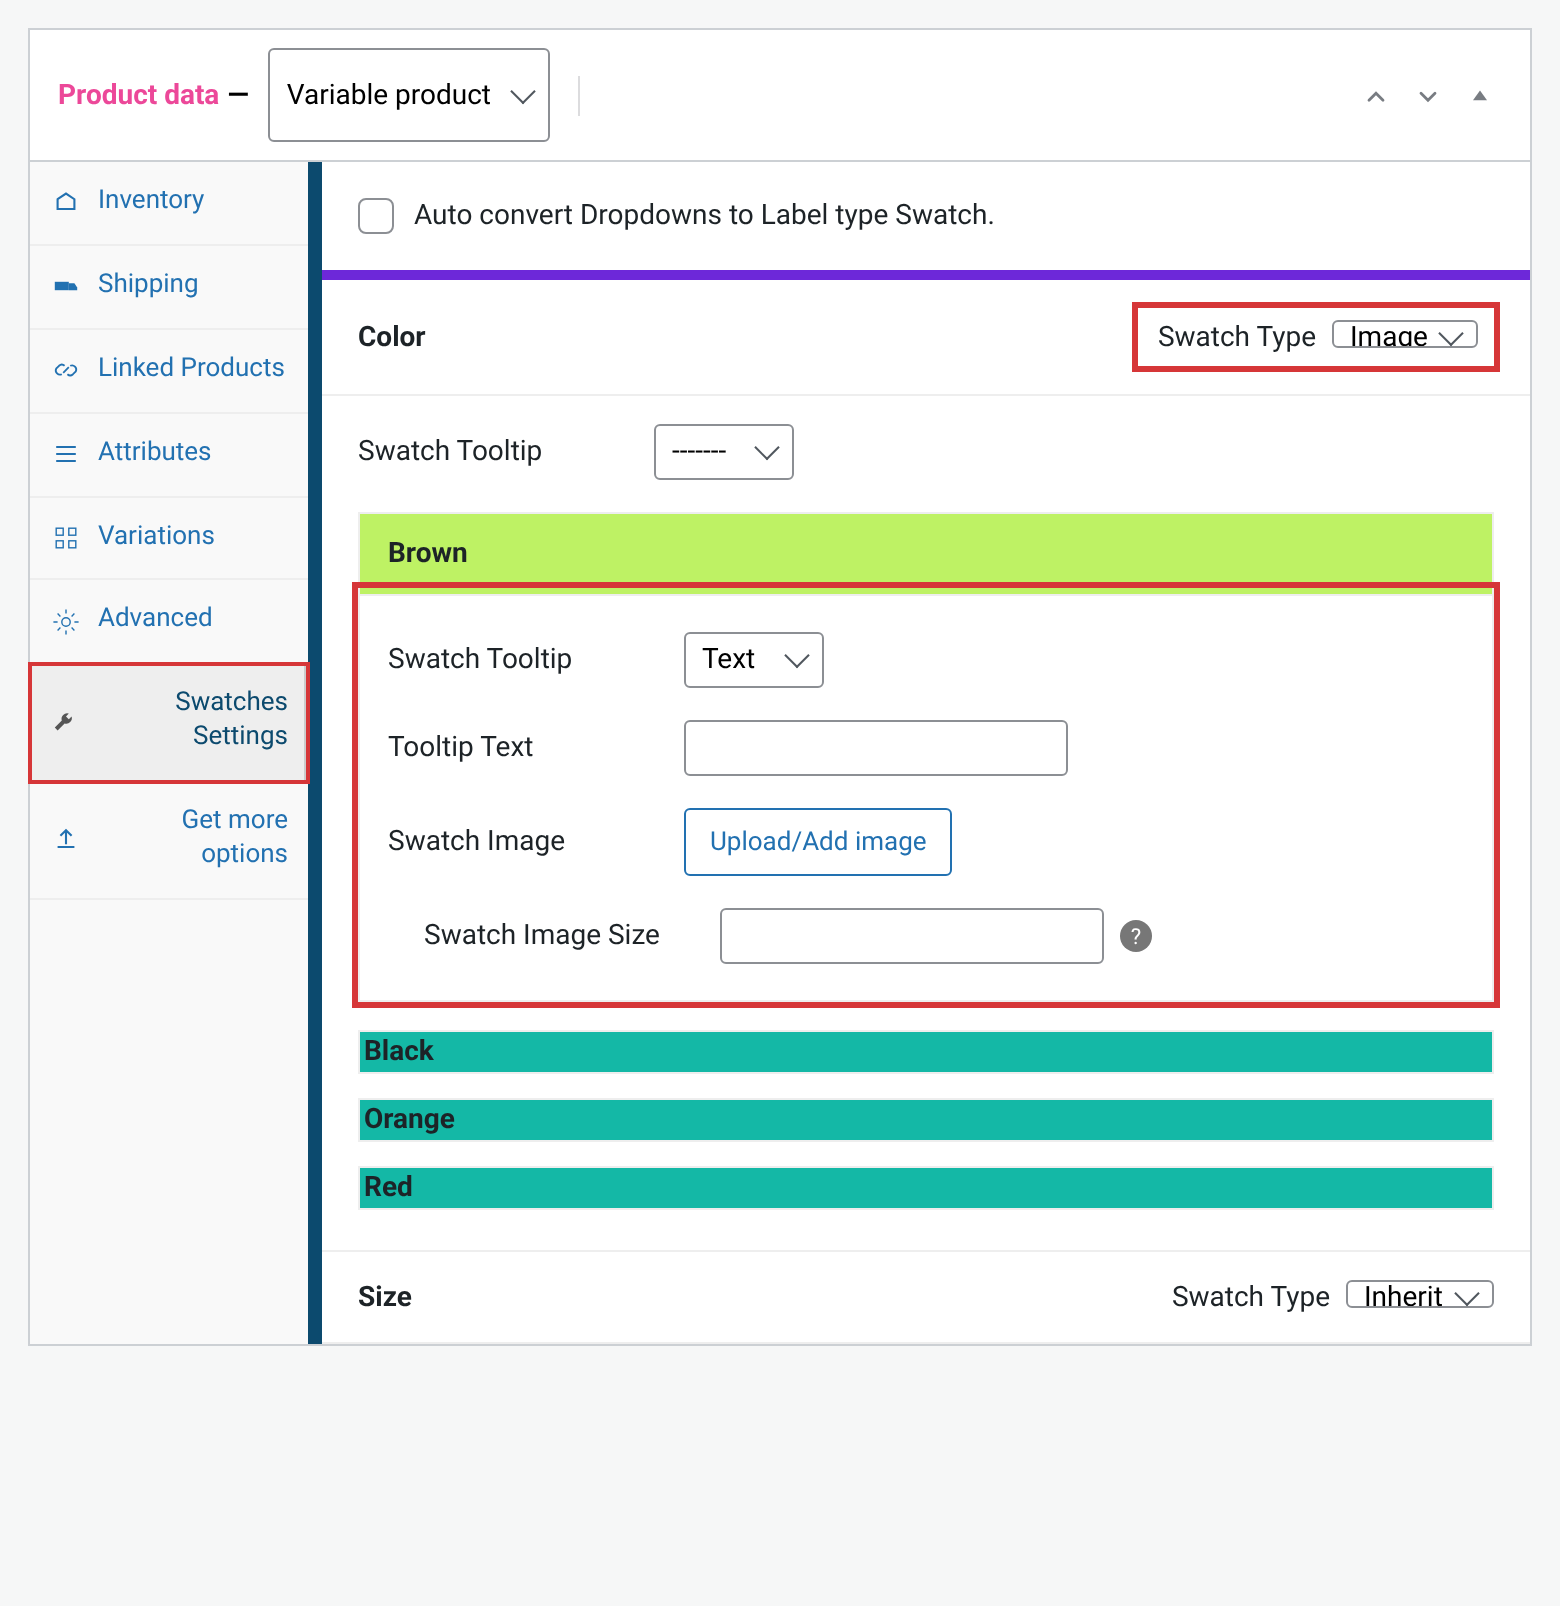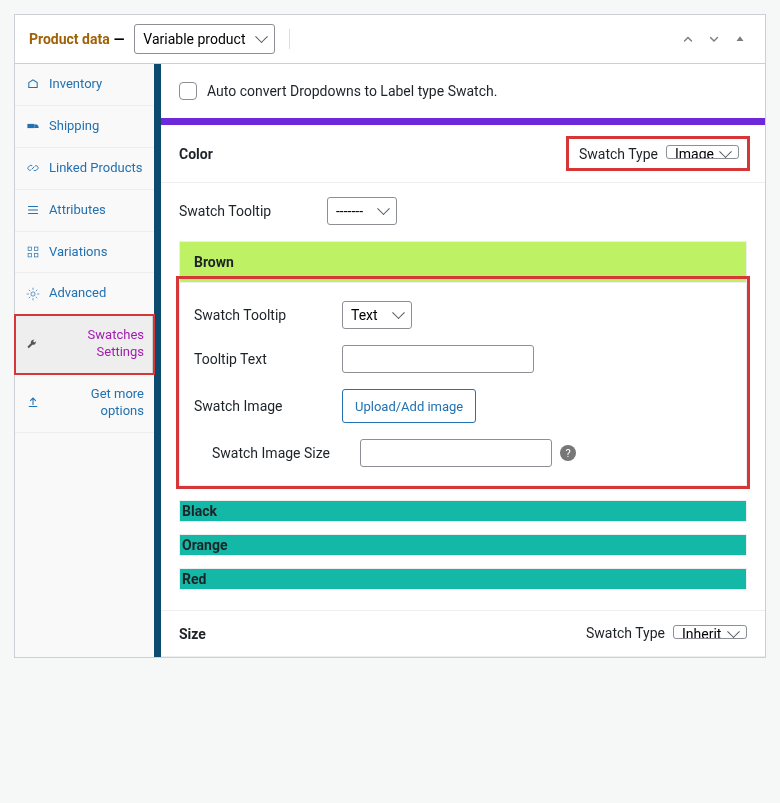--- a/index.html
+++ b/index.html
@@ -1,45 +1,45 @@
 <!DOCTYPE html>
 <html><head>
 <meta charset="utf-8">
 <style>
   * { box-sizing: border-box; font-family: -apple-system, BlinkMacSystemFont, "Segoe UI", Roboto, sans-serif; }
   body { margin: 0; background: #f6f7f7; padding: 14px; }
   .panel { width: 752px; background: #fff; border: 1px solid #ccd0d4; }
   .panel-header { display:flex; align-items:center; padding: 9px 14px; border-bottom: 1px solid #ccd0d4; font-size:14px; }
-  .panel-header .title { font-weight: 700; color:#a16207; }
+  .panel-header .title { font-weight: 700; color:#ec4899; }
   .panel-header .dash { margin:0 4px 0 0; font-weight:700; }
-  .product-type { margin-left:6px; height:30px; padding:0 28px 0 8px; font-size:14px; border:1px solid #8c8f94; border-radius:3px; background:#fff; appearance:none; -webkit-appearance:none; position:relative; }
+  .product-type { margin-left:6px; height:47px; padding:0 28px 0 8px; font-size:14px; border:1px solid #8c8f94; border-radius:3px; background:#fff; appearance:none; -webkit-appearance:none; position:relative; }
   .select-wrap { position:relative; display:inline-block; }
   .select-wrap::after { content:""; position:absolute; right:9px; top:50%; width:8px; height:8px; border-right:1.5px solid #50575e; border-bottom:1.5px solid #50575e; transform: translateY(-75%) rotate(45deg); pointer-events:none; }
   .sep { width:1px; height:20px; background:#dcdcde; margin-left:14px; }
   .header-actions { margin-left:auto; display:flex; gap:4px; align-items:center; }
   .action-icon { width:22px; height:22px; display:flex; align-items:center; justify-content:center; cursor:pointer; color:#787c82; }
   .action-icon svg { width:14px; height:14px; }
 
   .body { display:flex; }
   .sidebar { width:146px; border-right:7px solid #0c4a6e; background:#f9f9f9;text-align:right; }
   .sidebar-item { display:flex; align-items:center; gap:8px; padding:12px 10px; font-size:13px; color:#2271b1; border-bottom:1px solid #eee; cursor:pointer; line-height:1.3; }
-  .sidebar-item.active { background:#eee; color:#a21caf; box-shadow:-2px 0 #ccc inset; position:relative; }
+  .sidebar-item.active { background:#eee; color:#0c4a6e; box-shadow:-2px 0 #ccc inset; position:relative; }
   .sidebar-item .sicon { width:16px; height:16px; flex-shrink:0; color:#2271b1; display:flex; align-items:center;justify-content:center;}
   .sidebar-item.active .sicon { color:#555; }
   .highlight-item-box { outline:2px solid #d63638; outline-offset:-1px; }
   .sidebar-item .wrap-label { word-break:break-word; }
 
   .content { flex:1; padding:0; font-size:14px; color:#1d2327; }
-  .row { padding: 18px; border-bottom:7px solid #6d28d9; }
+  .row { padding: 18px; border-bottom:5px solid #6d28d9; }
   .checkbox-row { display:flex; align-items:center; gap:10px; }
   .fake-checkbox { width:18px; height:18px; border:1.5px solid #8c8f94; border-radius:4px; background:#fff; }
 
   .attr-head { display:flex; align-items:center; padding:14px 18px; border-bottom:1px solid #eee; position:relative; }
   .attr-head .name { font-weight:700; }
-  .attr-head .right { margin-left:auto; display:flex; align-items:flex-start; gap:8px; font-size:14px; }
+  .attr-head .right { margin-left:auto; display:flex; align-items:center; gap:8px; font-size:14px; }
   .swatch-type-select { height:14px; padding:0 24px 0 8px; border:1px solid #8c8f94; border-radius:3px; background:#fff; appearance:none; -webkit-appearance:none; font-size:14px; }
   .swatch-type-box { outline:3px solid #d63638; padding:6px 8px 6px 10px; display:flex; align-items:center; gap:8px; }
 
   .attr-body { padding: 14px 18px 20px; border-bottom:1px solid #eee; }
   .field-row { display:flex; align-items:center; margin-bottom:16px; }
   .field-row:last-child { margin-bottom:0;margin-left:18px; }
   .field-label { width:148px; color:#1d2327; font-size:14px; }
   select.narrow { height:28px; padding:0 24px 0 8px; border:1px solid #8c8f94; border-radius:3px; background:#fff; appearance:none;-webkit-appearance:none; min-width:70px;font-size:14px;}
 
   .term-header { background:#bef264; padding:12px 14px; font-weight:700; border:1px solid #eee; border-bottom:none; }

